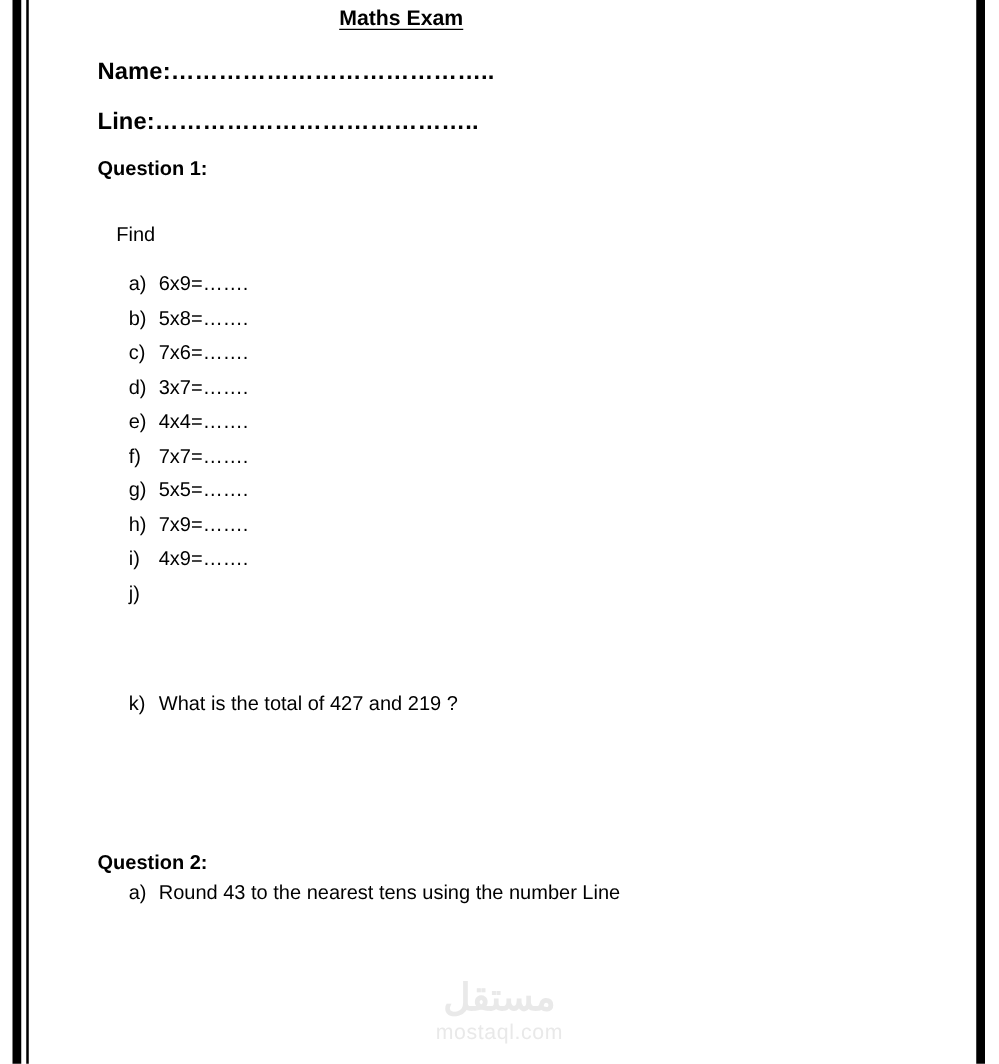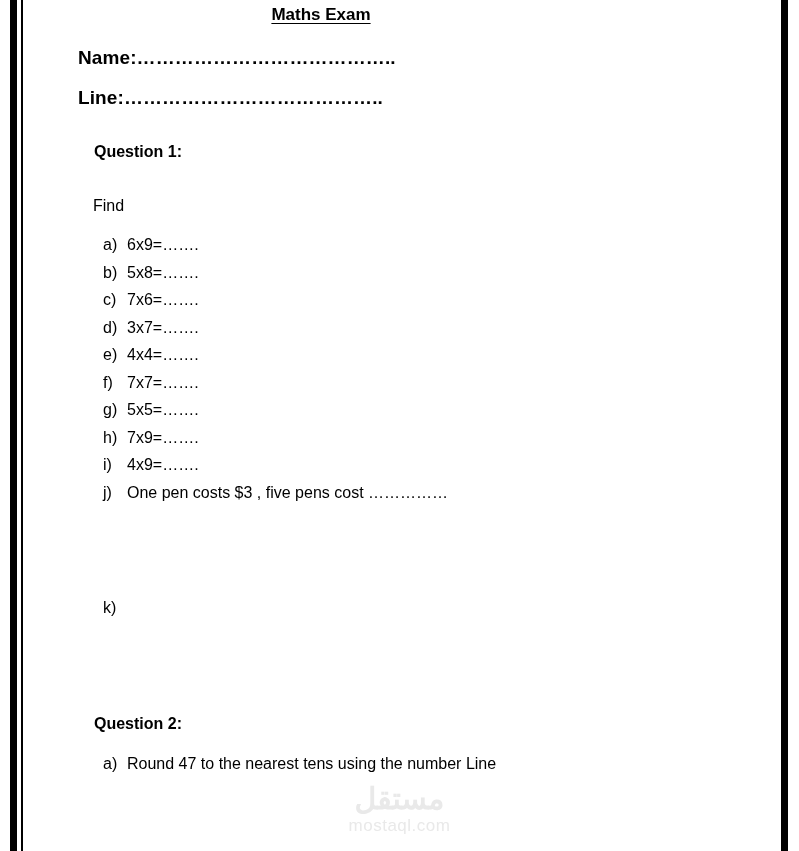--- a/index.html
+++ b/index.html
@@ -78,21 +78,21 @@
     line-height: 20px;
     margin: 0;
     padding-top: 20px;
     letter-spacing: 0.1px;
   }
 
   .q-heading {
     font-weight: bold;
     font-size: 16px;
     line-height: 20px;
-    margin: 16px;
+    margin: 0;
     padding-top: 18px;
   }
 
   .plain-line {
     font-size: 16px;
     line-height: 20px;
     margin: 15px;
     padding-top: 18px;
   }
 
@@ -175,35 +175,35 @@
     <ol class="lettered list-block-a">
       <li><span class="marker">a)</span><span>6x9=…….</span></li>
       <li><span class="marker">b)</span><span>5x8=…….</span></li>
       <li><span class="marker">c)</span><span>7x6=…….</span></li>
       <li><span class="marker">d)</span><span>3x7=…….</span></li>
       <li><span class="marker">e)</span><span>4x4=…….</span></li>
       <li><span class="marker">f)</span><span>7x7=…….</span></li>
       <li><span class="marker">g)</span><span>5x5=…….</span></li>
       <li><span class="marker">h)</span><span>7x9=…….</span></li>
       <li><span class="marker">i)</span><span>4x9=…….</span></li>
-      <li><span class="marker">j)</span><span>One pen costs $3 , five pens cost ……………</span></li>
+      <li><span class="marker">j)</span></li>
     </ol>
 
     <div class="spacer-3lines"></div>
 
     <ol class="lettered">
-      <li><span class="marker">k)</span></li>
+      <li><span class="marker">k)</span><span>What is the total of 427 and 219 ?</span></li>
     </ol>
 
     <div class="spacer-q2"></div>
 
     <p class="q-heading">Question 2:</p>
 
     <ol class="lettered list-block-b">
-      <li><span class="marker">a)</span><span>Round 47 to the nearest tens using the number Line</span></li>
+      <li><span class="marker">a)</span><span>Round 43 to the nearest tens using the number Line</span></li>
     </ol>
 
   </div>
 
   <div class="watermark">
     <span class="wm-ar">مستقل</span>
     <span class="wm-en">mostaql.com</span>
   </div>
 
 </div>

